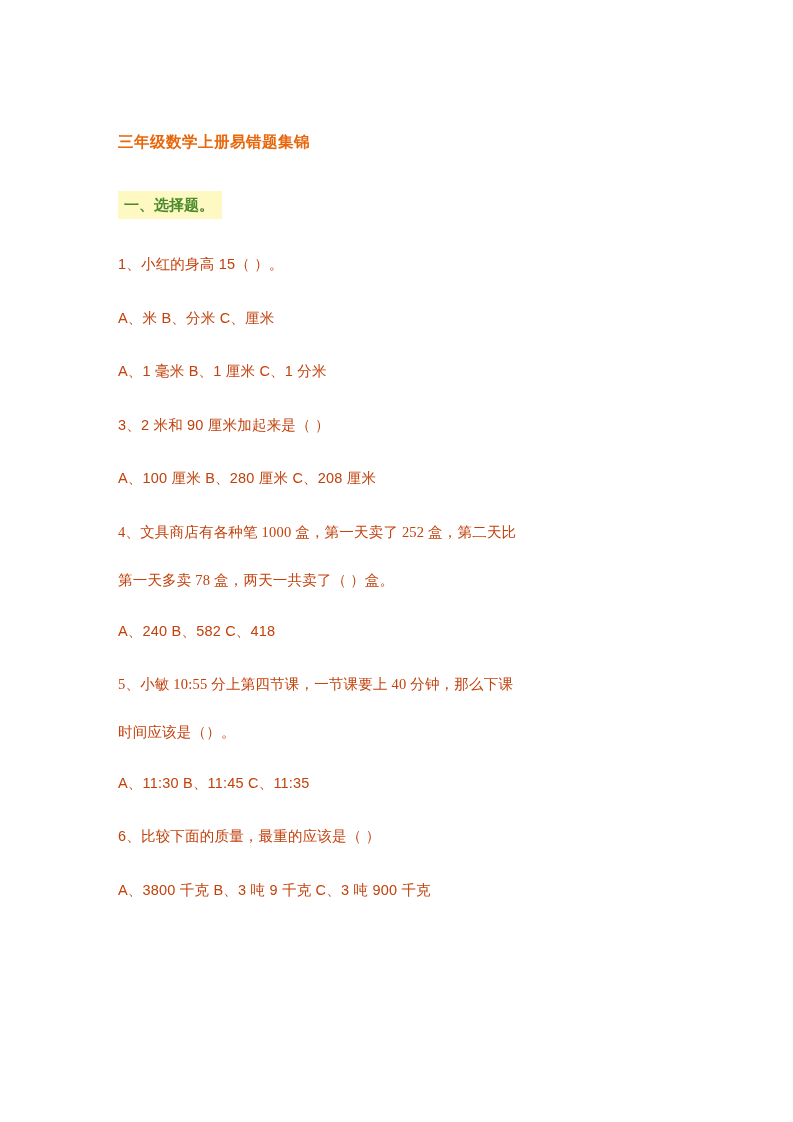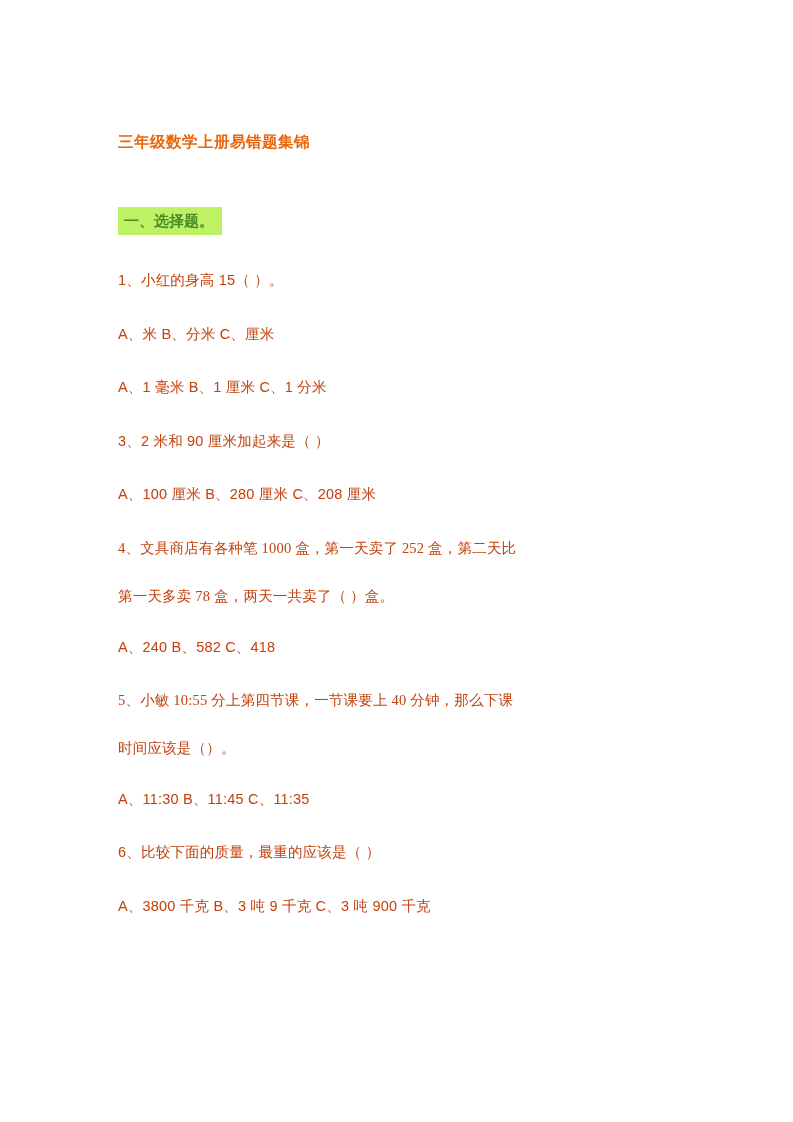--- a/index.html
+++ b/index.html
@@ -19,31 +19,31 @@
     box-sizing: border-box;
     width: 793px;
     height: 1122px;
     padding: 130px 118px 40px 118px;
   }
   .doc-title {
     color: #e8670c;
     font-size: 15.5px;
     font-weight: bold;
     letter-spacing: 0.5px;
-    margin: 0 0 54px 0;
+    margin: 0 0 26px 0;
     line-height: 1.5;
   }
   .section-heading {
     display: inline-block;
     color: #4a8a2a;
-    background: #bef264;
+    background: #fef9c3;
     font-size: 15px;
     font-weight: bold;
     padding: 3px 8px 4px 6px;
-    margin: 0 0 34px 0;
+    margin: 12px 0 34px 0;
     line-height: 1.4;
   }
   .q {
     font-size: 14.5px;
     line-height: 1.55;
     margin: 0 0 31px 0;
     color: #c2410c;
     letter-spacing: 0.2px;
   }
   .q.multiline {

